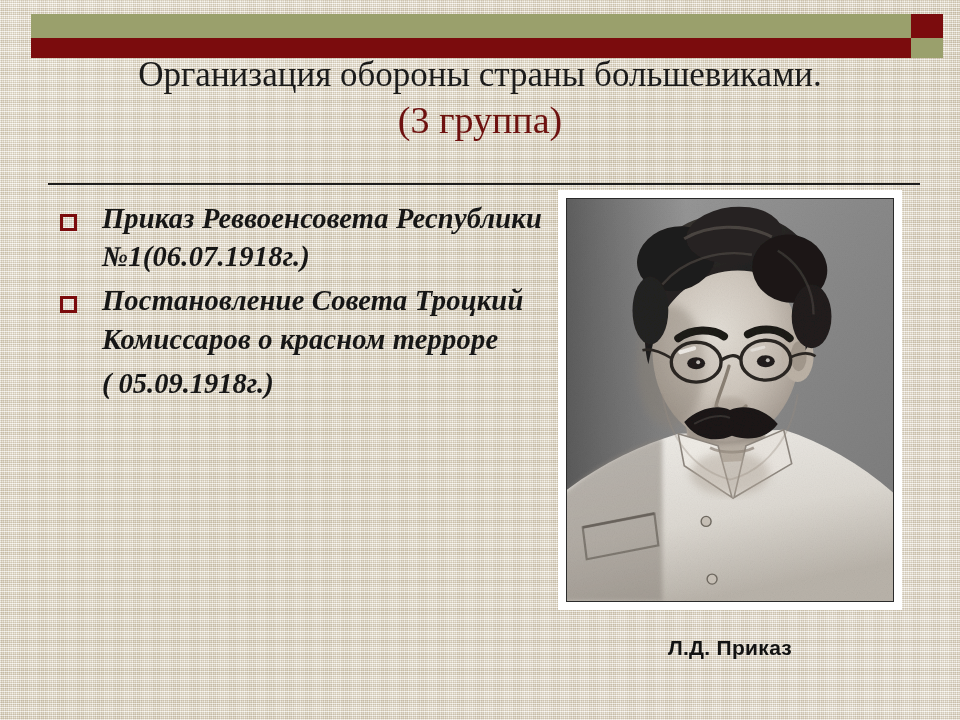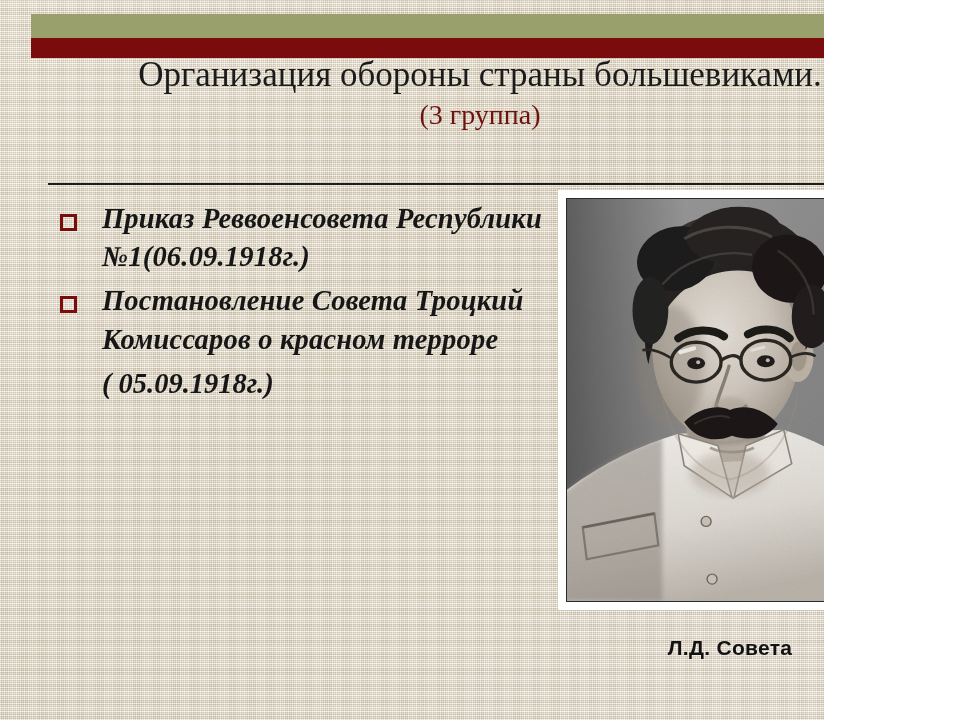--- a/index.html
+++ b/index.html
@@ -4,21 +4,21 @@
 <title>Организация обороны страны большевиками</title>
 <style>
   html, body {
     margin: 0;
     padding: 0;
     background: #ffffff;
   }
 
   #slide {
     position: relative;
-    width: 824px;
+    width: 960px;
     height: 720px;
     overflow: hidden;
     background-color: #e2dac8;
     background-image:
       repeating-linear-gradient(0deg,
         rgba(255,255,255,0.55) 0px, rgba(255,255,255,0.55) 1px,
         rgba(185,172,148,0.30) 1px, rgba(185,172,148,0.30) 2px,
         rgba(255,255,255,0.20) 2px, rgba(255,255,255,0.20) 3px,
         rgba(168,154,128,0.18) 3px, rgba(168,154,128,0.18) 4px),
       repeating-linear-gradient(90deg,
@@ -88,21 +88,21 @@
     font-size: 35px;
     color: #1b1b1b;
     letter-spacing: 0px;
     white-space: nowrap;
   }
 
   #title-line-2 {
     display: block;
     margin-top: 9px;
     font-family: "Liberation Serif", "DejaVu Serif", serif;
-    font-size: 28px;
+    font-size: 38px;
     color: #6e1210;
     white-space: nowrap;
   }
 
   
   #divider {
     position: absolute;
     left: 48px;
     top: 183px;
     width: 872px;
@@ -207,21 +207,21 @@
   <div id="title-block">
     <span id="title-line-1">Организация обороны страны большевиками.</span>
     <span id="title-line-2">(3 группа)</span>
   </div>
 
   <div id="divider"></div>
 
   <ul id="bullet-list">
     <li class="bullet-item">
       <span class="bullet-marker"></span>
-      <span>Приказ Реввоенсовета Республики №1(06.09.1918г.)</span>
+      <span>Приказ Реввоенсовета Республики №1(06.07.1918г.)</span>
     </li>
     <li class="bullet-item">
       <span class="bullet-marker"></span>
       <span>Постановление Совета Троцкий Комиссаров о красном терроре</span>
     </li>
     <li class="bullet-extra">( 05.09.1918г.)</li>
   </ul>
 
   <div id="photo-frame">
     <div id="photo-inner">
@@ -337,15 +337,15 @@
 
           <path d="M 144 250 C 156 256 176 256 188 250" stroke="#8a8075" stroke-width="3" fill="none" opacity="0.7"></path>
 
           <ellipse cx="164" cy="276" rx="40" ry="22" fill="#b2a89c" opacity="0.5" filter="url(#softer)"></ellipse>
           <path d="M 96 196 C 102 238 126 272 164 282 C 202 272 226 238 232 196" stroke="#9a9084" stroke-width="2" fill="none" opacity="0.35"></path>
         </g>
       </svg>
     </div>
   </div>
 
-  <div id="photo-caption">Л.Д. Совета</div>
+  <div id="photo-caption">Л.Д. Приказ</div>
 
 </div>
 
 </body></html>

